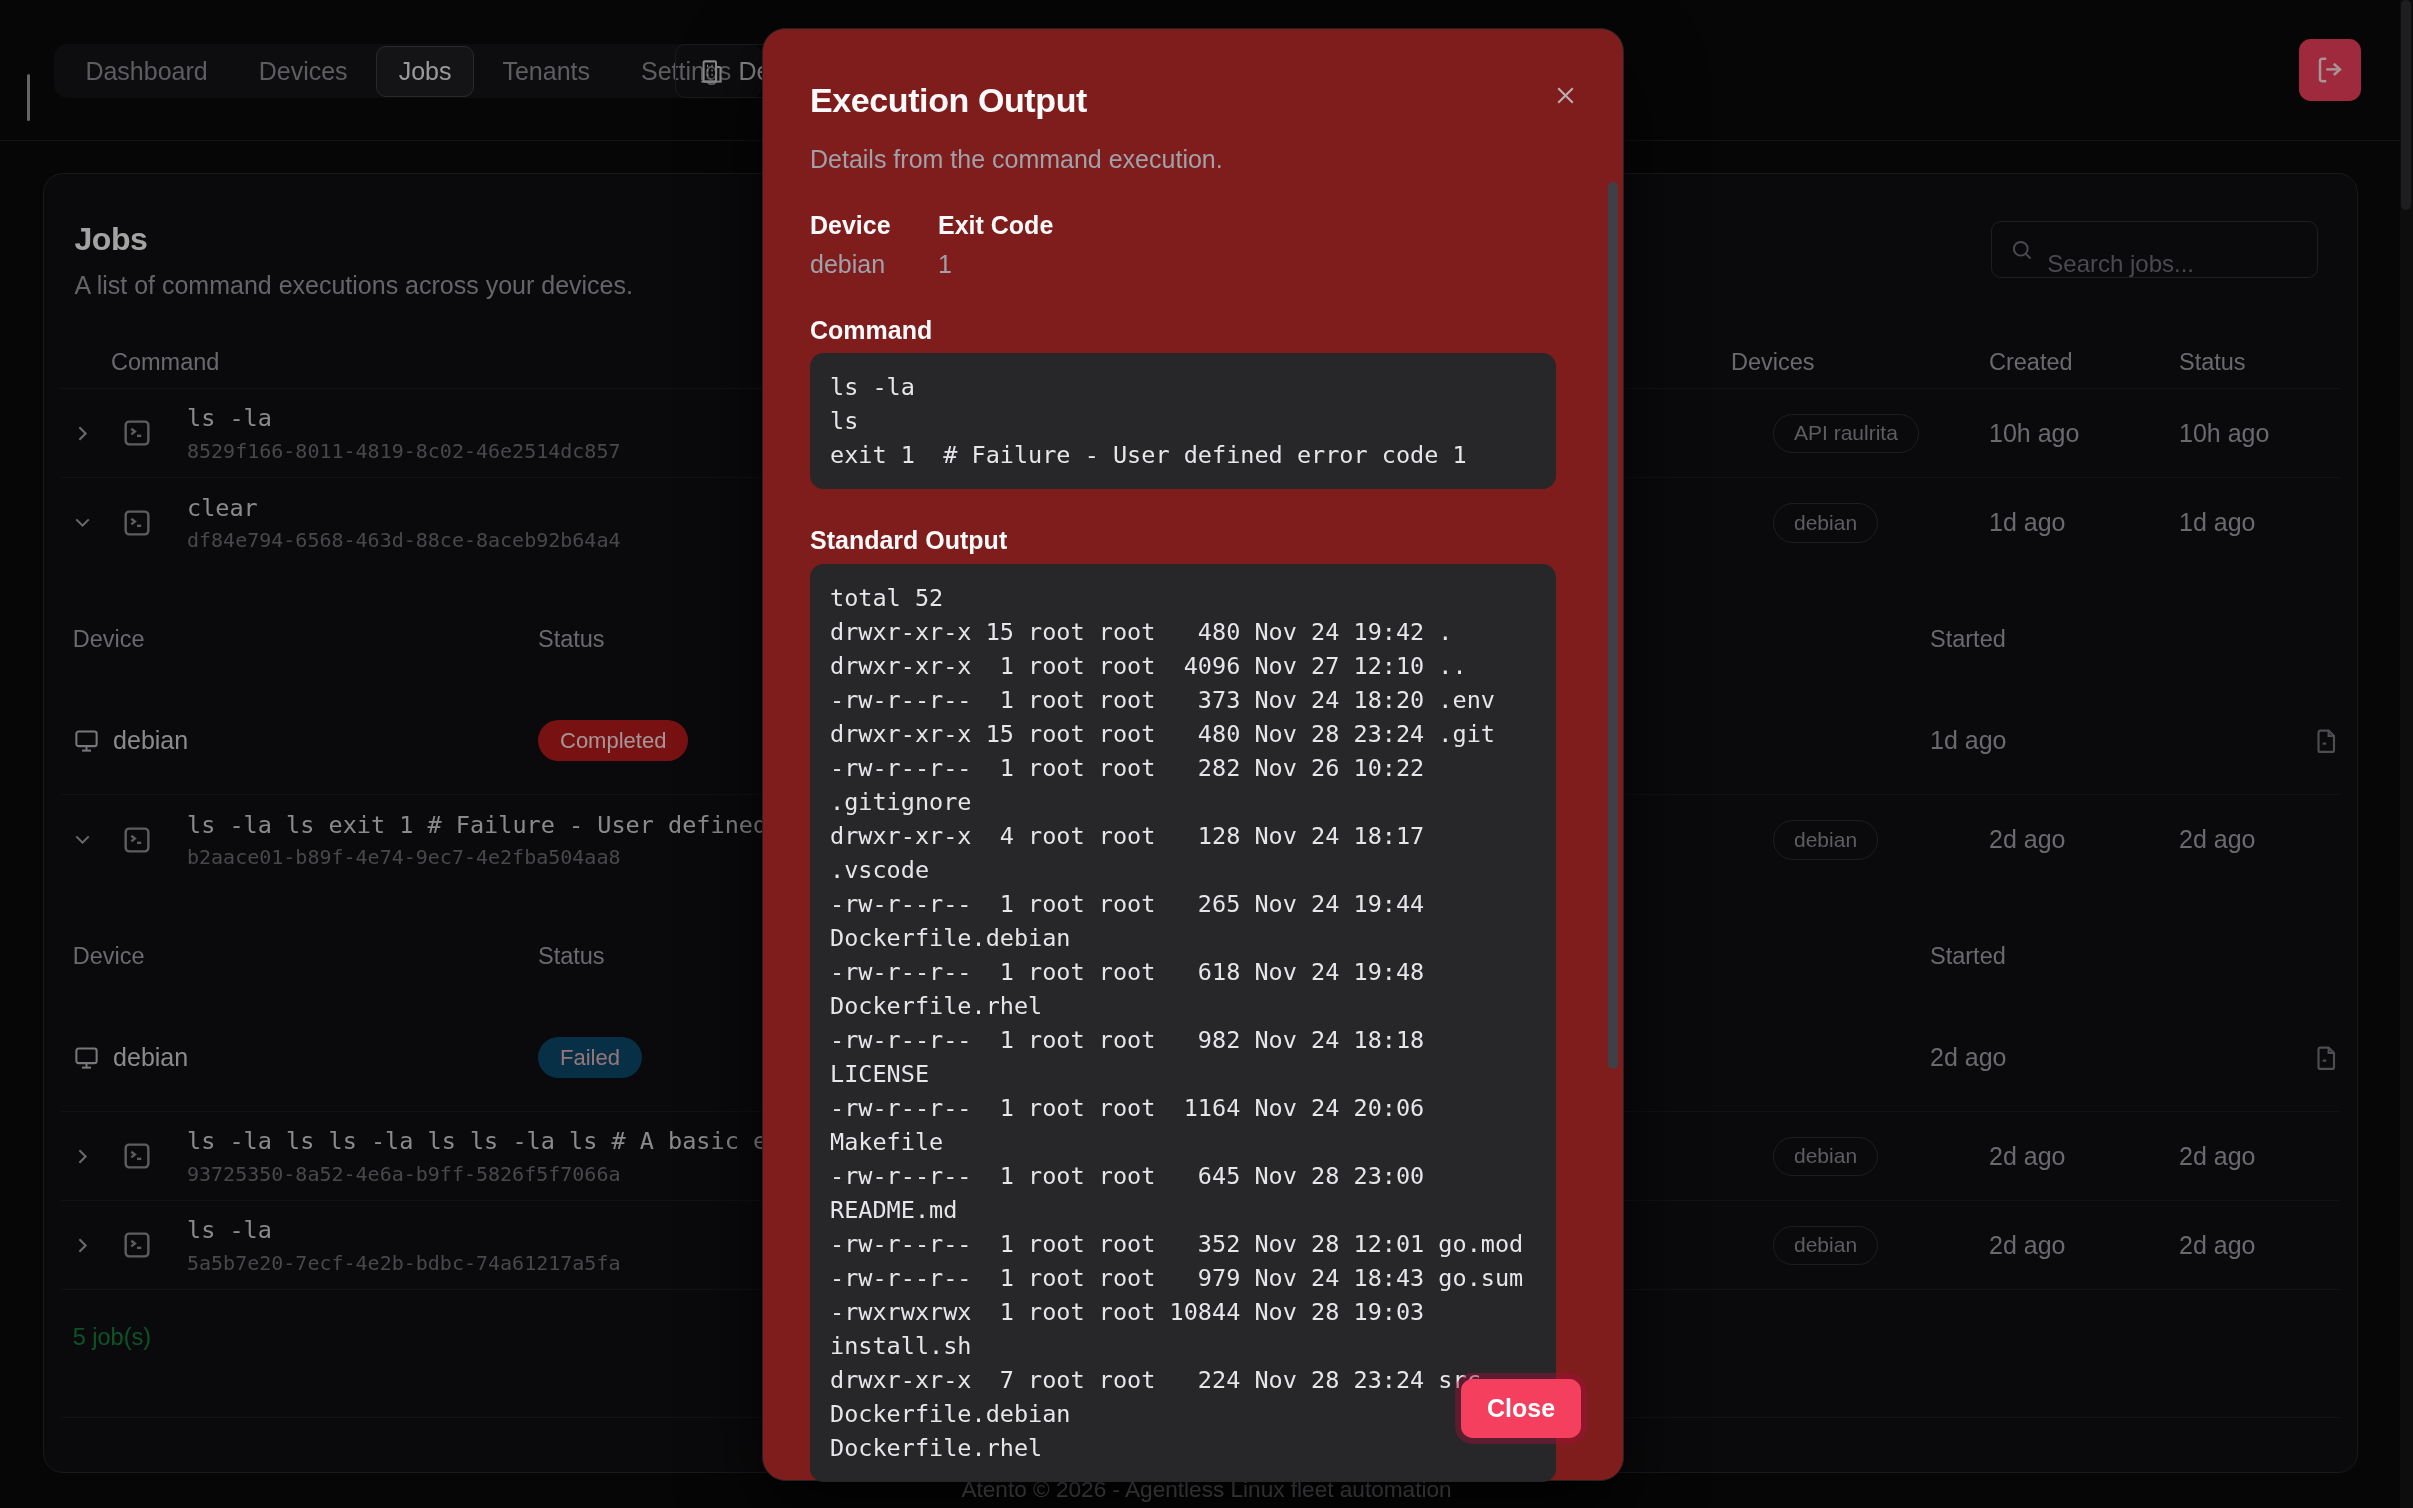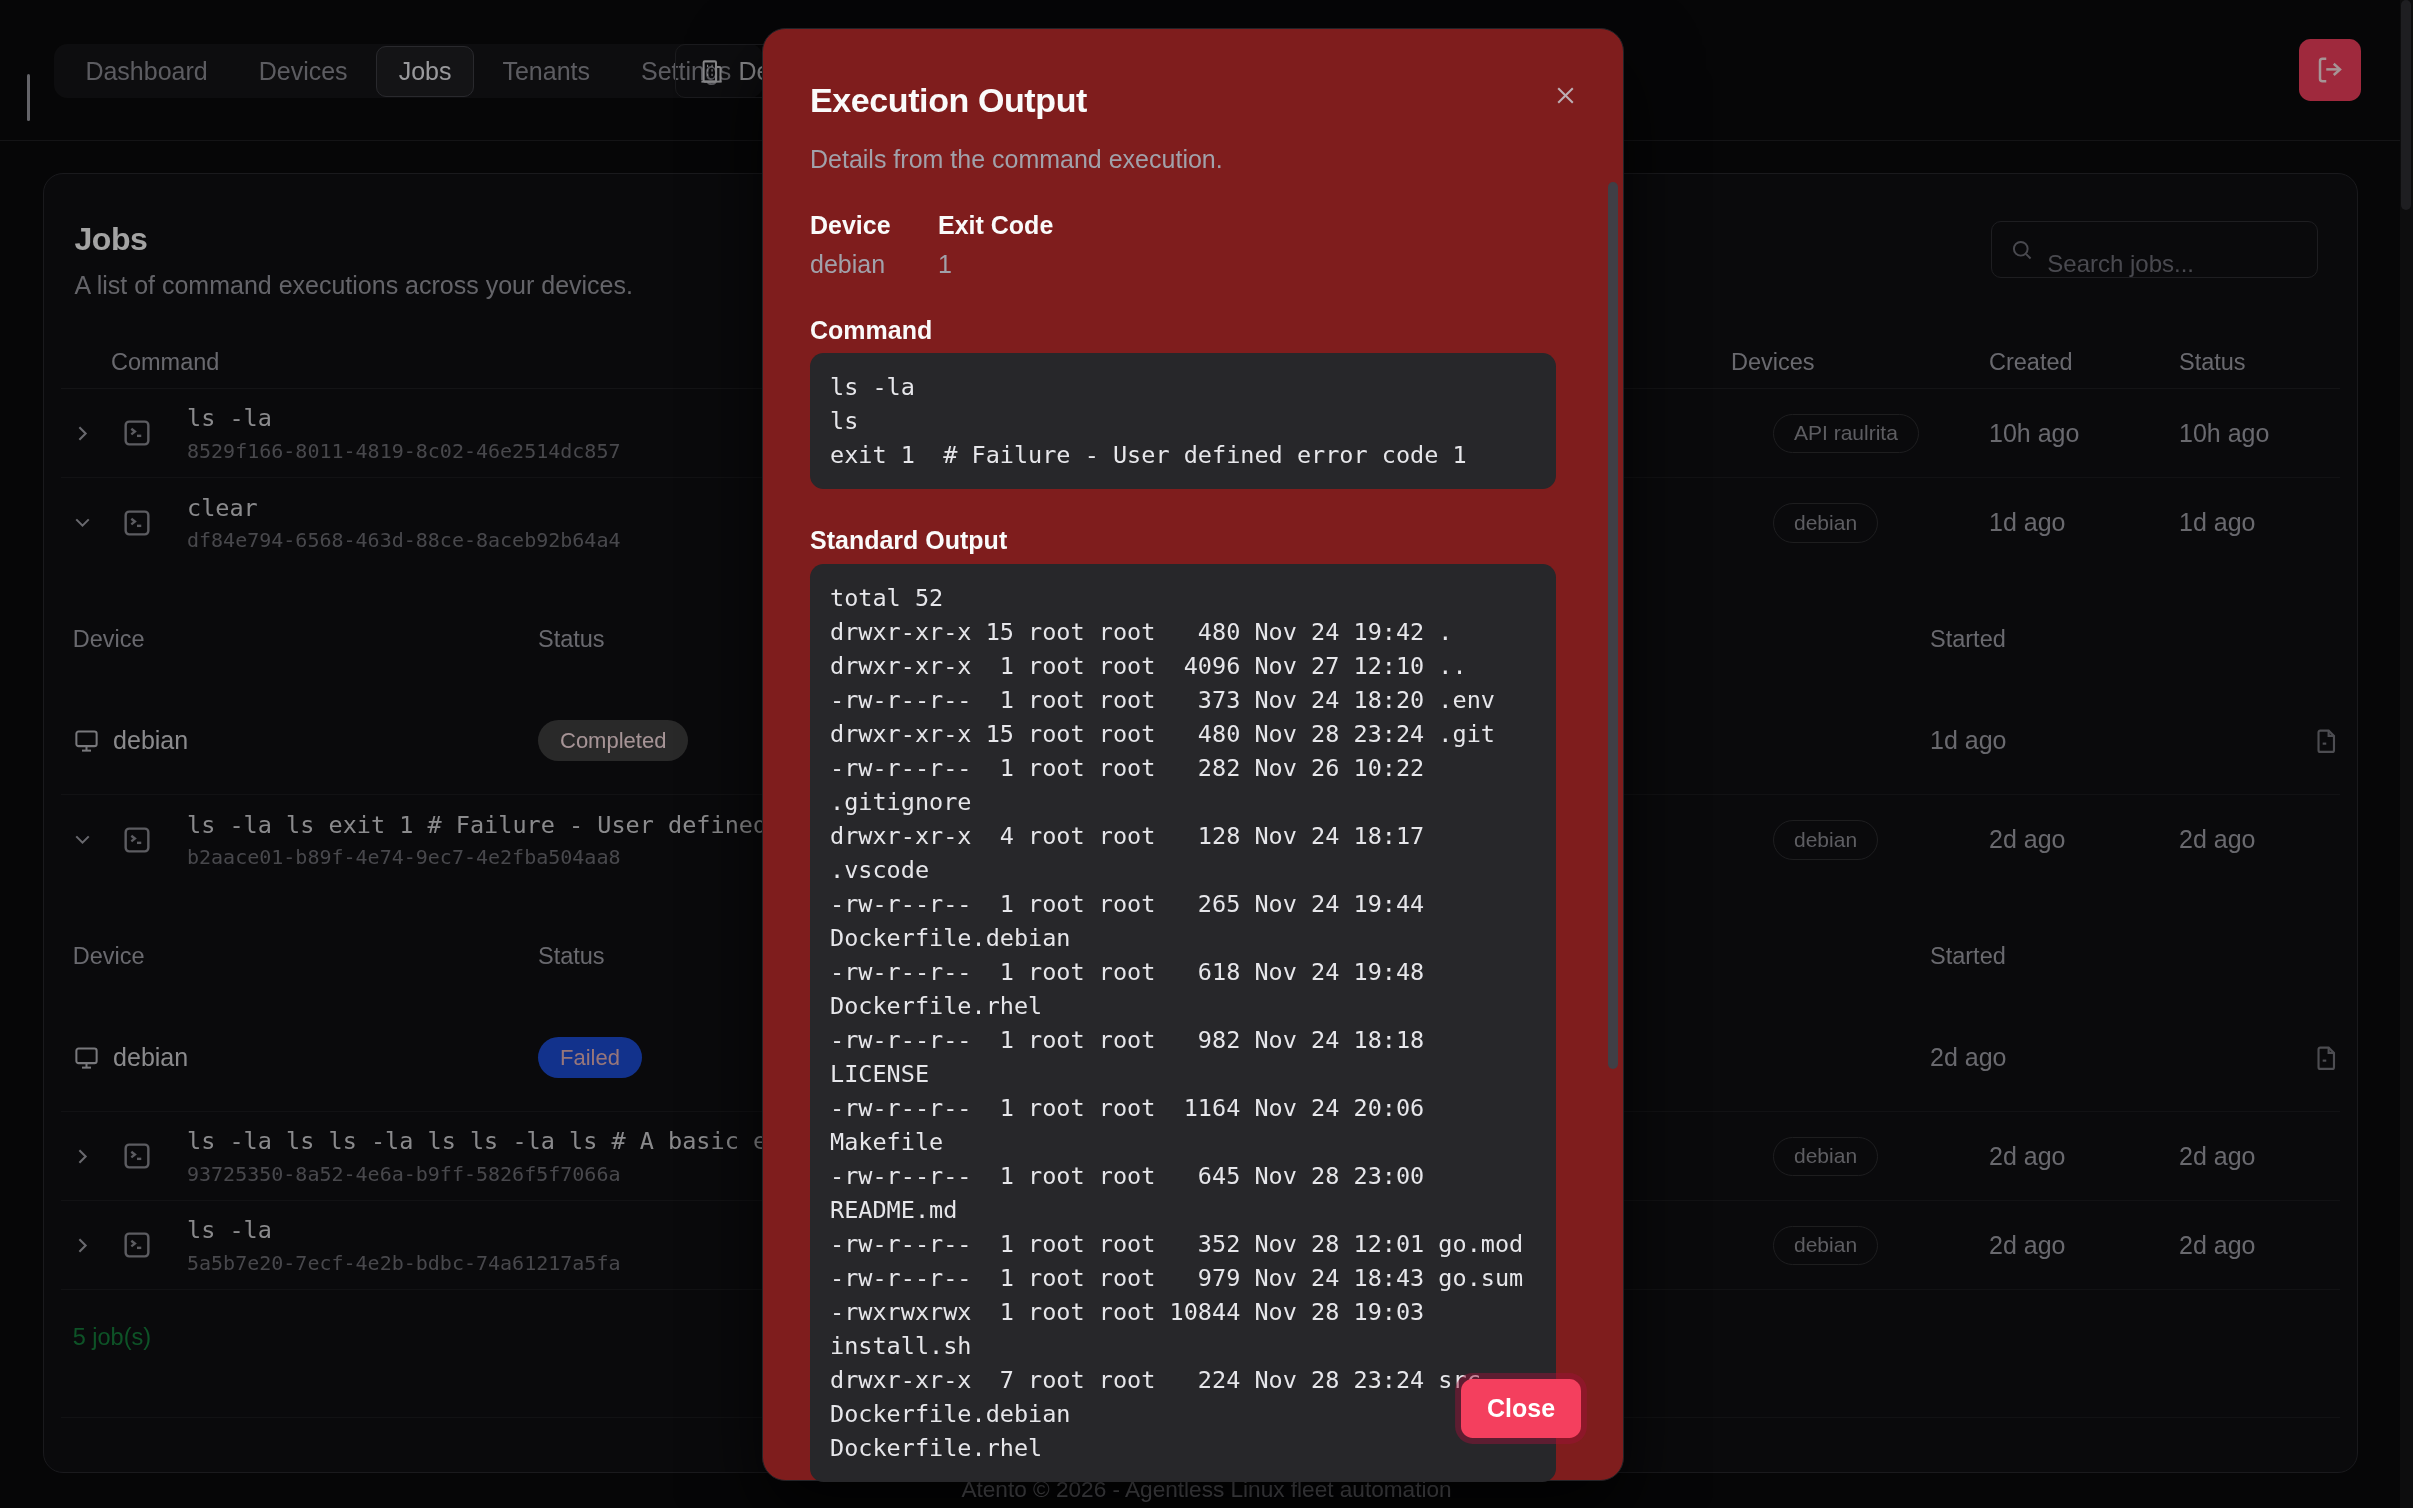--- a/index.html
+++ b/index.html
@@ -49,22 +49,22 @@
   .cell-created { padding-left:63px; } .cell-updated { padding-left:62px; }
   .pill { display:inline-block; border:0.8px solid #2e2e31; border-radius:837px; padding:6.7px 20px;
           font-size:21px; color:#8f8f96; white-space:nowrap;text-align:right; }
 
   .detail { border-bottom:0.8px solid #1c1c20; padding:59px 0 33px; }
   .detail-grid { display:grid; grid-template-columns:477px 1392px 1fr 34px; align-items:center; }
   .detail-grid + .detail-grid { margin-top:67px; }
   .d-th { font-size:23.5px; color:#a1a1aa; font-weight:500; }
   .d-device { padding-left:11.7px; display:flex; align-items:center; gap:13.4px; font-size:25px; color:#d4d4d8; }
   .badge { display:inline-flex; align-items:center; border-radius:837px; padding:7.5px 22px; font-size:22px; font-weight:500; }
-  .badge.completed { background:#404040; color:#ffe3e7; }
-  .badge.failed { background:#1d4ed8; color:#e9b6bc; }
+  .badge.completed { background:#b91c1c; color:#ffe3e7; }
+  .badge.failed { background:#0c4a6e; color:#e9b6bc; }
   .d-started { font-size:25px; color:#a1a1aa; }
   .file-cell { display:flex; justify-content:flex-end; }
 
   .count-row { height:128px; border-bottom:0.8px solid #1c1c20; padding:34px 0 0 11.7px; }
   .count-label { font-size:23.5px; color:#15803d; }
 
   
   .app-footer { position:absolute; bottom:5px; left:0; right:0; text-align:center; font-size:22.6px; color:#a1a1aa; }
   .page-scrollbar { position:absolute; right:0; top:0; width:13.4px; height:100%; background:#141416; }
   .page-scrollbar .thumb { position:absolute; top:0; right:1.7px; width:10px; height:210px; background:#2e2e33; border-radius:5px; }

